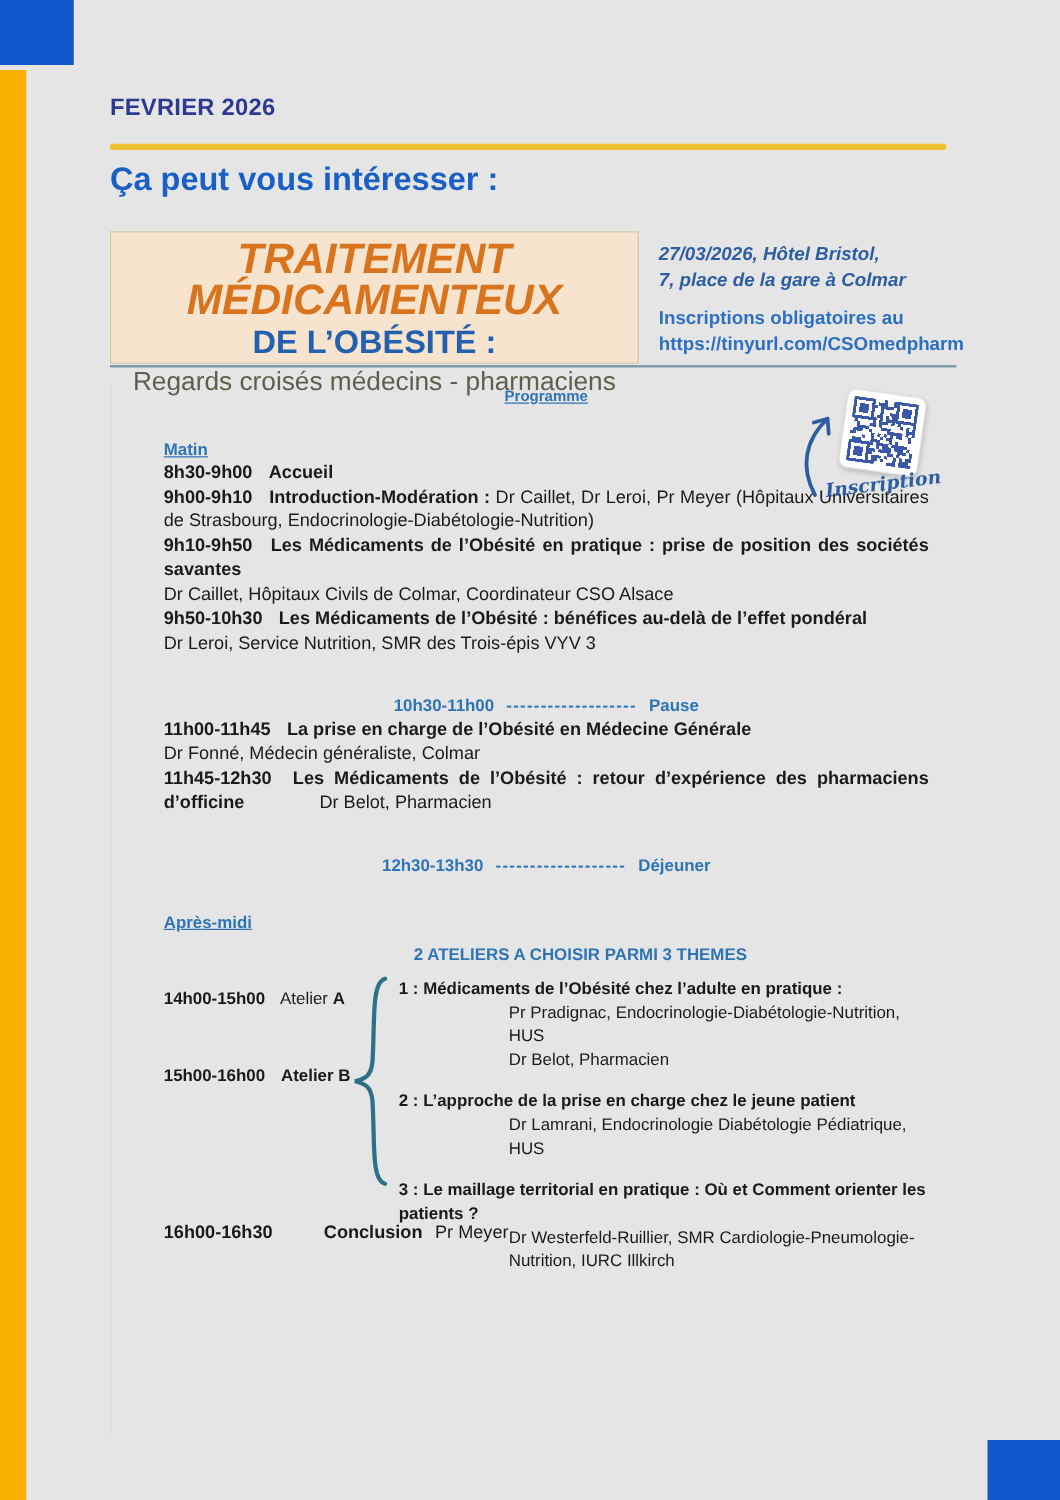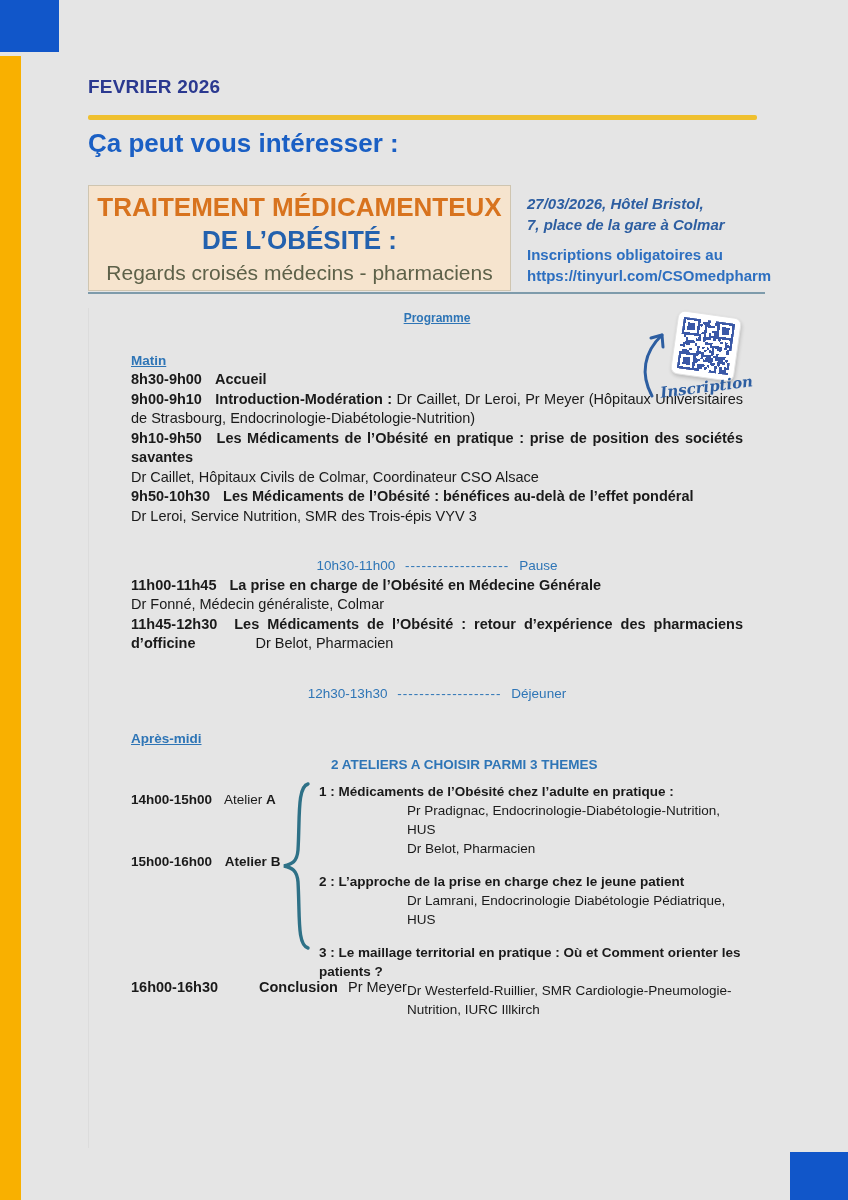--- a/index.html
+++ b/index.html
@@ -13,40 +13,40 @@
   .month{position:absolute;left:88px;top:76px;font-size:19px;font-weight:bold;
          color:#2B3990;letter-spacing:.2px;}
   .yline{position:absolute;left:88px;top:115px;width:669px;height:5px;background:#EFC02F;border-radius:2px;}
   .sectitle{position:absolute;left:88px;top:128px;font-size:26px;font-weight:bold;color:#1A5FC4;}
 
   
   .flyer{position:absolute;left:88px;top:185px;width:702px;}
   .banner-row{display:flex;align-items:stretch;height:106px;}
   .banner{width:423px;background:#F6E4CE;border:1px solid #CFC5B0;text-align:center;
           padding-top:5px;box-sizing:border-box;}
-  .banner .t1{font-size:26px;font-weight:bold;color:#D8731E;line-height:33px;}
+  .banner .t1{font-size:34px;font-weight:bold;color:#D8731E;line-height:33px;font-style:italic;}
   .banner .t2{font-size:26px;font-weight:bold;color:#2361AE;line-height:33px;}
   .banner .t3{font-size:21px;color:#5D6149;line-height:31px;}
   .info{flex:1;padding:8px 0 0 16px;}
   .info .date{font-size:15px;font-weight:bold;font-style:italic;color:#2D5EA1;line-height:21px;}
   .info .reg{font-size:15px;font-weight:bold;color:#2D6FC0;line-height:21px;margin-top:9px;}
   .flyer-rule{width:677px;height:2px;background:#7E9BAB;margin-top:1px;}
 
   .programme{position:relative;border-left:1px solid #DCDCDC;min-height:840px;
              padding:0 48px 0 42px;box-sizing:border-box;width:702px;}
   .textcol{width:612px;font-size:14.5px;line-height:19.5px;}
   .prog-head{margin-top:14px;text-align:center;}
   .prog-head span{font-size:12px;font-weight:bold;color:#2E75B6;text-decoration:underline;}
   .sec-label{margin-top:22px;font-size:13.5px;font-weight:bold;color:#2E75B6;text-decoration:underline;}
   p.sched{margin:0;text-align:justify;}
   .t{font-weight:bold;margin-right:9px;white-space:nowrap;}
   .bt{font-weight:bold;}
   .speaker{margin:0 0 0 80px;}
   .mt16{margin-top:16px;} .mt20{margin-top:20px;} .mt36{margin-top:36px;}
-  .bluebreak{margin-top:30px;text-align:center;color:#2E75B6;font-weight:400;font-size:13.5px;}
+  .bluebreak{margin-top:30px;text-align:center;color:#2E75B6;font-weight:700;font-size:13.5px;}
   .bluebreak .d{margin:0 6px;letter-spacing:1px;}
   .ateliers-header{margin:6px 0 0 200px;font-size:13.5px;font-weight:bold;color:#2E75B6;}
   .agrid{position:relative;height:196px;margin-top:4px;font-size:13.5px;line-height:19px;}
   .atime{position:absolute;left:0;white-space:nowrap;}
   .themes-col{position:absolute;left:188px;top:4px;width:430px;}
   .theme{margin-bottom:14px;}
   .theme .ttl{font-weight:bold;}
   .theme .spk{white-space:pre-line;margin-left:88px;}
   .brace{position:absolute;left:146px;top:2px;}
   .concl{margin-top:4px;font-size:14.5px;}

